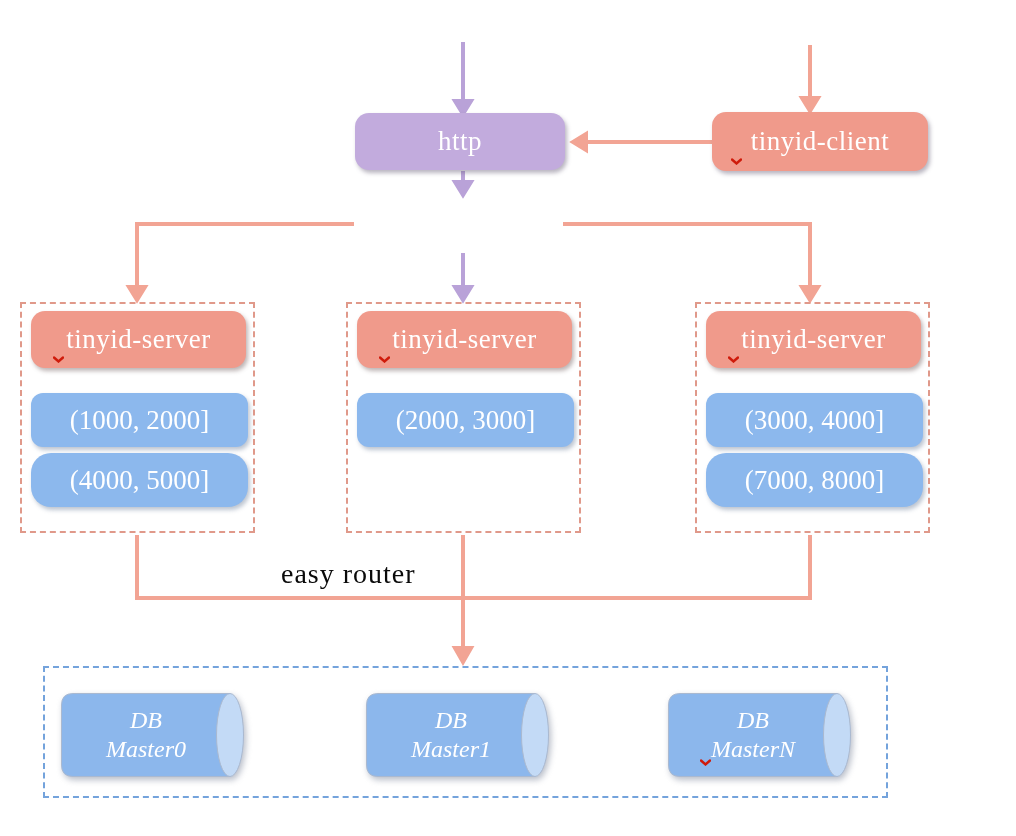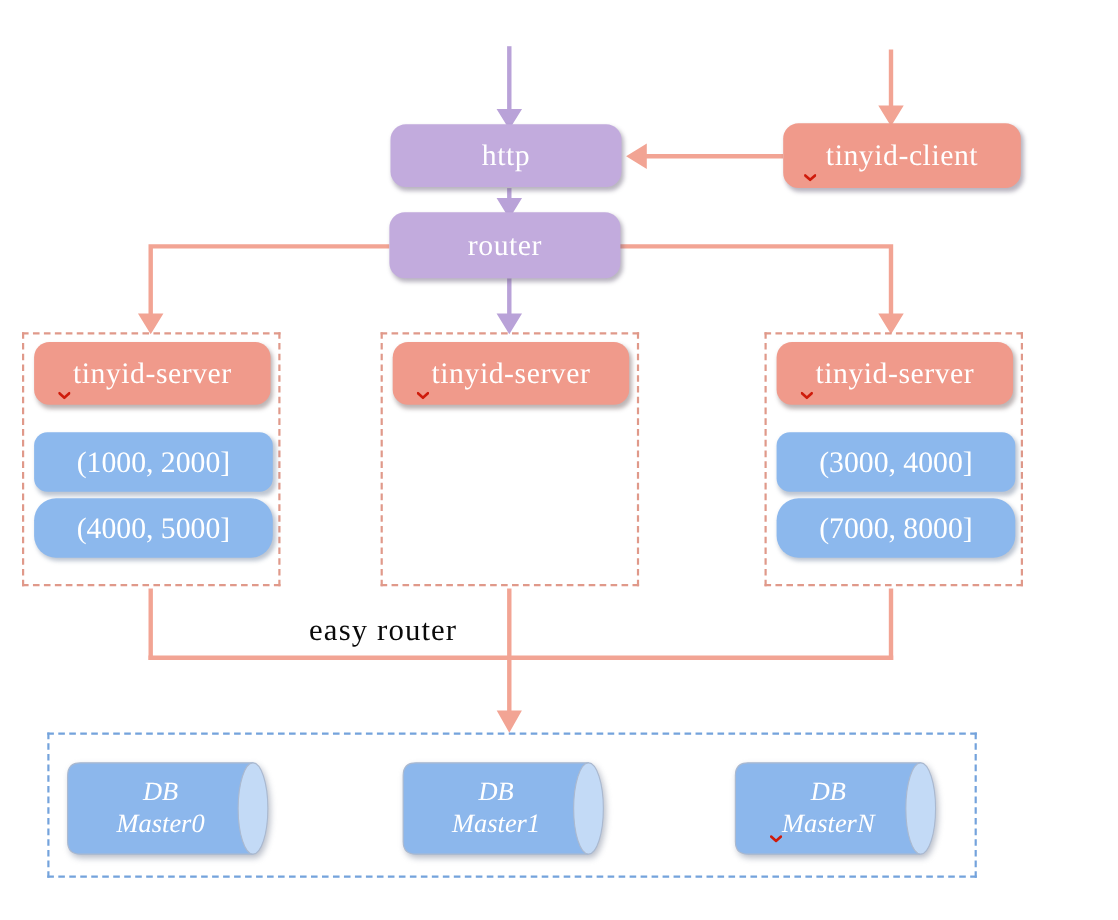--- a/index.html
+++ b/index.html
@@ -97,23 +97,20 @@
     <span>http</span>
   </div>
 
   <div class="node salmon" style="left:712px; top:112px; width:216px; height:59px;">
     <span>tinyid-client</span>
     <svg class="squiggle" style="left:19px; top:46px;" width="11" height="7">
       <path d="M1,1.5 L5.5,5.5 L10,1.5" fill="none" stroke="#cf1b0b" stroke-width="2.4" stroke-linecap="round"></path>
     </svg>
   </div>
 
-  <div class="node purple" style="left:354px; top:193px; width:210px; height:60px;">
-    <span>router</span>
-  </div>
 
   <div class="group" style="left:20px; top:302px;">
     <div class="server-box">
       <span>tinyid-server</span>
       <svg class="squiggle" style="left:22px; top:45px;" width="11" height="7">
         <path d="M1,1.5 L5.5,5.5 L10,1.5" fill="none" stroke="#cf1b0b" stroke-width="2.4" stroke-linecap="round"></path>
       </svg>
     </div>
     <div class="range r1">
       <span>(1000, 2000]</span>
@@ -122,20 +119,23 @@
       <span>(4000, 5000]</span>
     </div>
   </div>
 
   <div class="group" style="left:346px; top:302px;">
     <div class="server-box">
       <span>tinyid-server</span>
       <svg class="squiggle" style="left:22px; top:45px;" width="11" height="7">
         <path d="M1,1.5 L5.5,5.5 L10,1.5" fill="none" stroke="#cf1b0b" stroke-width="2.4" stroke-linecap="round"></path>
       </svg>
+    </div>
+    <div class="range r1">
+      <span>(2000, 3000]</span>
     </div>
   </div>
 
   <div class="group" style="left:695px; top:302px;">
     <div class="server-box">
       <span>tinyid-server</span>
       <svg class="squiggle" style="left:22px; top:45px;" width="11" height="7">
         <path d="M1,1.5 L5.5,5.5 L10,1.5" fill="none" stroke="#cf1b0b" stroke-width="2.4" stroke-linecap="round"></path>
       </svg>
     </div>

